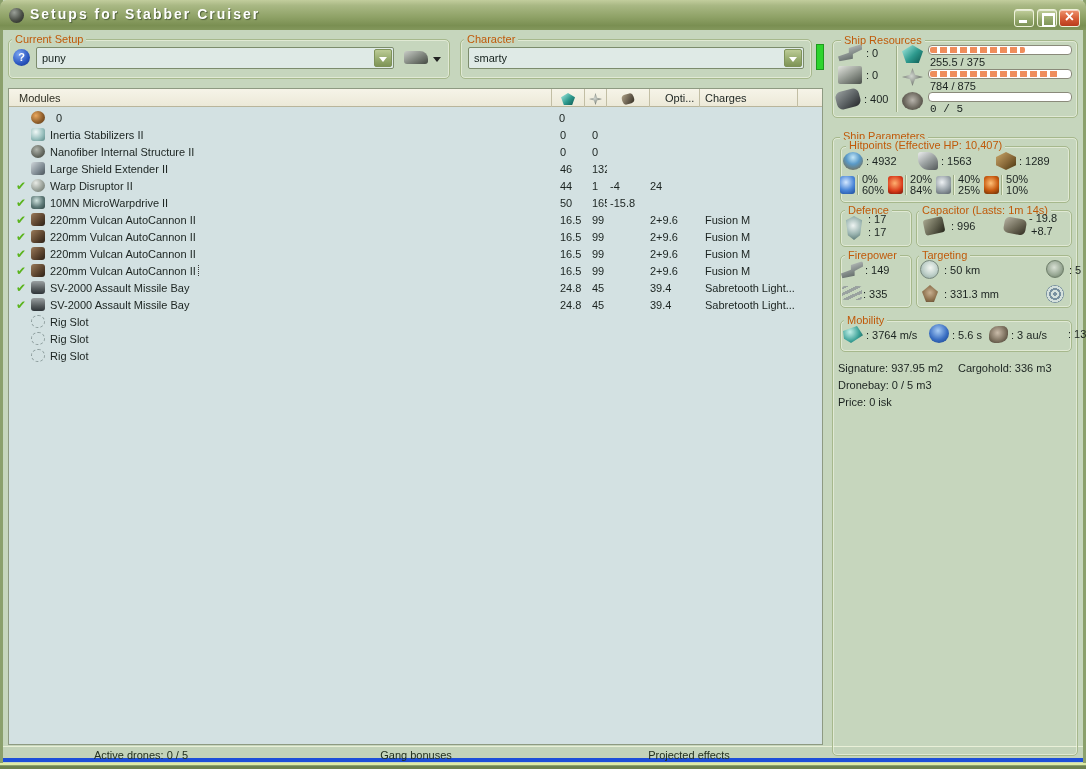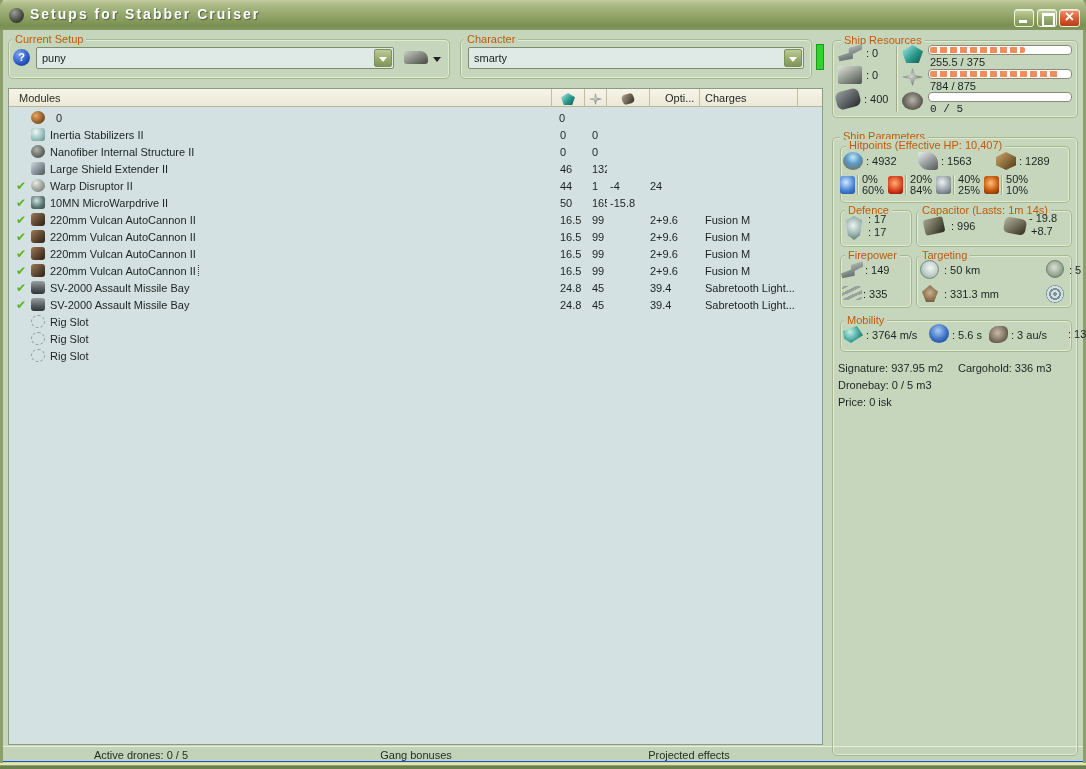--- a/index.html
+++ b/index.html
@@ -103,21 +103,21 @@
   .pbar{position:absolute;width:144px;height:10px;background:#fff;border:1px solid#8a8a7a;border-radius:4px;padding:1px;}
   .pfill{height:100%;border-radius:2px;background:repeating-linear-gradient(90deg,#ef8d5c 0 7px,rgba(0,0,0,0) 7px 10px);}
   .abs{position:absolute;white-space:nowrap;}
   .resists{position:absolute;left:840px;top:174px;width:230px;display:flex;}
   .resist{display:flex;align-items:center;margin-right:4px;}
   .resist .pico{width:15px;height:18px;}
   .rdiv{width:2px;height:20px;border-left:1px solid #9cac85;border-right:1px solid #e6eed6;margin:0 3px 0 2px;}
   .rvals div{line-height:11px;}
   
   .bottombar{position:absolute;left:3px;right:3px;top:746px;height:16px;background:#c3d3ba;
-    border-top:1px solid #e9f0d8;border-bottom:1px solid #1d4ed8;}
+    border-top:1px solid #e9f0d8;border-bottom:4px solid #1d4ed8;}
   .bb-label{position:absolute;top:2px;transform:translateX(-50%);color:#23301f;}
   .bottom-edge{position:absolute;left:0;right:0;bottom:0;height:6px;
     background:linear-gradient(180deg,#dfeaa6 0 2px,#8ba06c 2px 3px,#6d8150 3px 6px);}
 </style>
 </head>
 <body>
 
 <div class="window">
 
   <div class="titlebar">

